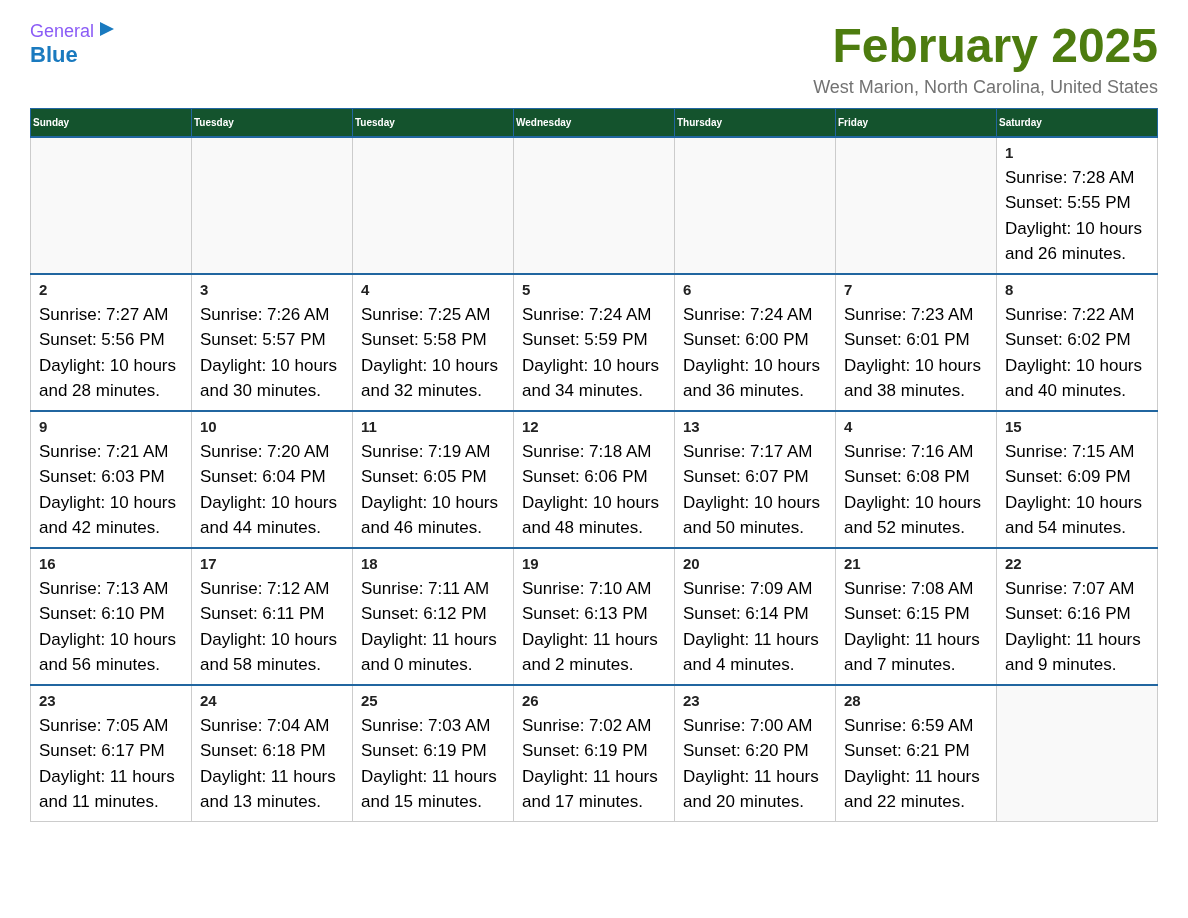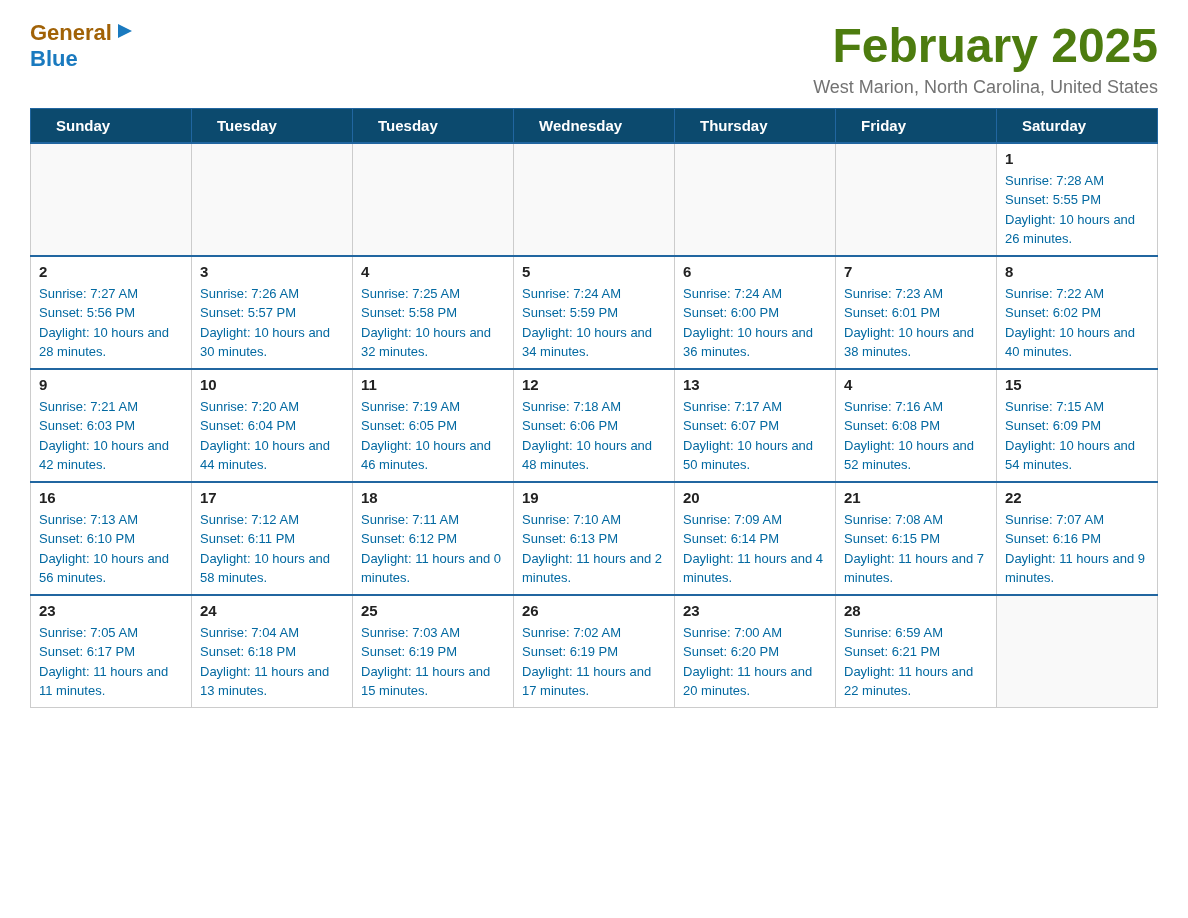--- a/index.html
+++ b/index.html
@@ -15,23 +15,23 @@
       justify-content: space-between;
       align-items: flex-start;
       margin-bottom: 10px;
     }
     .logo {
       display: flex;
       flex-direction: column;
       align-items: flex-start;
     }
     .logo-text-general {
-      font-size: 22px;
-      font-weight: bold;
-      color: #a16207;
+      font-size: 18px;
+      font-weight: normal;
+      color: #8b5cf6;
     }
     .logo-text-blue {
       font-size: 22px;
       font-weight: bold;
       color: #1a7abf;
     }
     .logo-line1 {
       display: flex;
       align-items: center;
     }
@@ -48,25 +48,25 @@
       font-size: 18px;
       color: #737373;
       margin-top: 4px;
     }
     .calendar {
       width: 100%;
       border-collapse: collapse;
       margin-top: 10px;
     }
     .calendar th {
-      background-color: #0c4a6e;
+      background-color: #14532d;
       color: #fff;
-      font-size: 15px;
-      font-weight: bold;
-      padding: 8px 25px;
+      font-size: 10px;
+      font-weight: bold;
+      padding: 8px 2px;
       text-align: left;
       border: 1px solid #2166a0;
     }
     .calendar td {
       vertical-align: top;
       border: 1px solid #ccc;
       border-top: 2px solid #2166a0;
       padding: 6px 8px;
       width: calc(100% / 7);
       min-height: 110px;
@@ -77,22 +77,22 @@
       background: #f9f9f9;
     }
     .day-number {
       font-size: 15px;
       font-weight: bold;
       color: #222;
       display: block;
       margin-bottom: 4px;
     }
     .day-info {
-      font-size: 13px;
-      color: #0369a1;
+      font-size: 17px;
+      color: #000000;
       line-height: 1.5;
     }
   </style>
 </head>
 <body>
 
 <div class="header">
   <div class="logo">
     <div class="logo-line1">
       <span class="logo-text-general">General</span>

